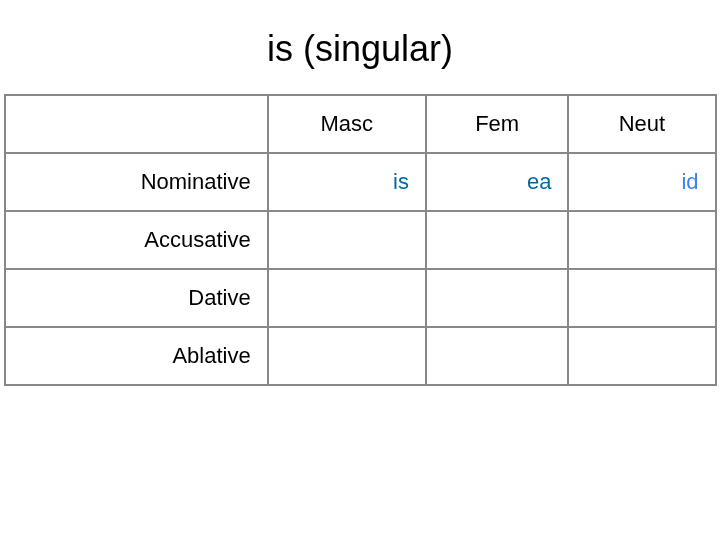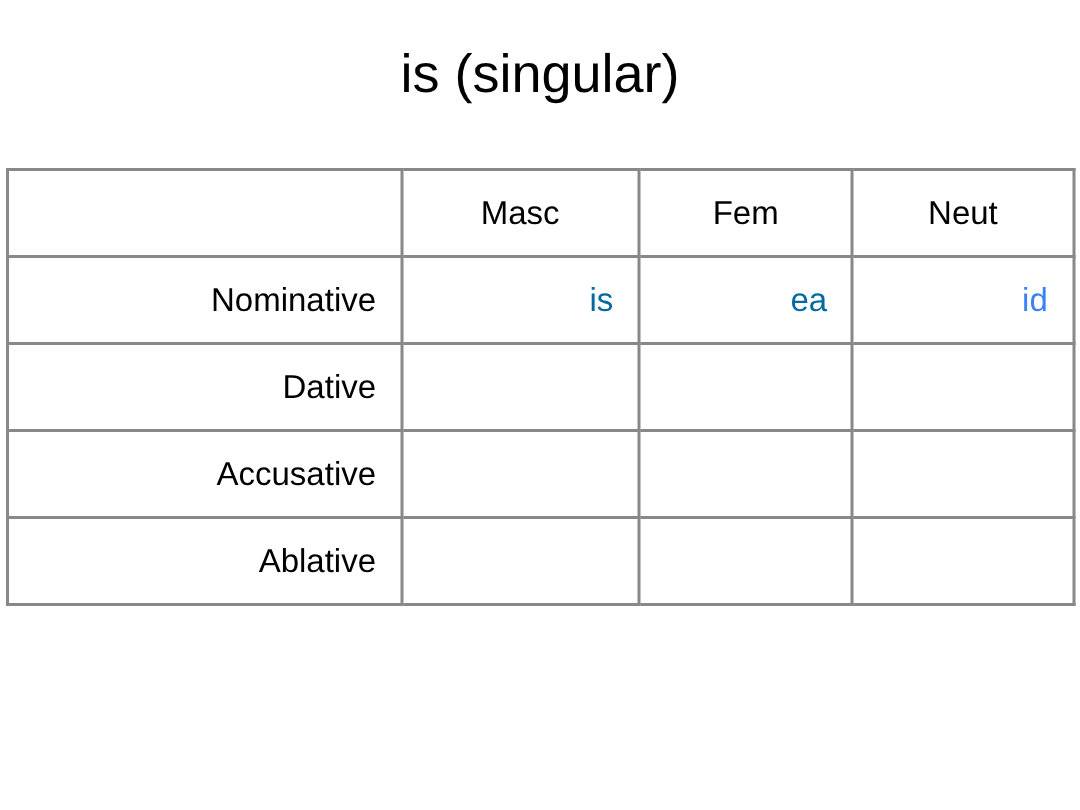--- a/index.html
+++ b/index.html
@@ -18,21 +18,21 @@
       justify-content: flex-start;
       font-family: Arial, Helvetica, sans-serif;
       overflow: hidden;
     }
 
     .page-title {
       font-size: 36px;
       font-weight: normal;
       color: #000000;
       margin-top: 28px;
-      margin-bottom: 42px;
+      margin-bottom: 24px;
     }
 
     .table-wrapper {
       width: 713px;
     }
 
     table {
       width: 100%;
       border-collapse: collapse;
       border: 2px solid #888;
@@ -91,27 +91,27 @@
       </tr>
     </thead>
     <tbody>
       <tr>
         <td class="row-label">Nominative</td>
         <td><span class="cell-red">is</span></td>
         <td><span class="cell-red">ea</span></td>
         <td><span class="cell-blue">id</span></td>
       </tr>
       <tr>
-        <td class="row-label">Dative</td>
+        <td class="row-label">Accusative</td>
         <td></td>
         <td></td>
         <td></td>
       </tr>
       <tr>
-        <td class="row-label">Accusative</td>
+        <td class="row-label">Dative</td>
         <td></td>
         <td></td>
         <td></td>
       </tr>
       <tr>
         <td class="row-label">Ablative</td>
         <td></td>
         <td></td>
         <td></td>
       </tr>

